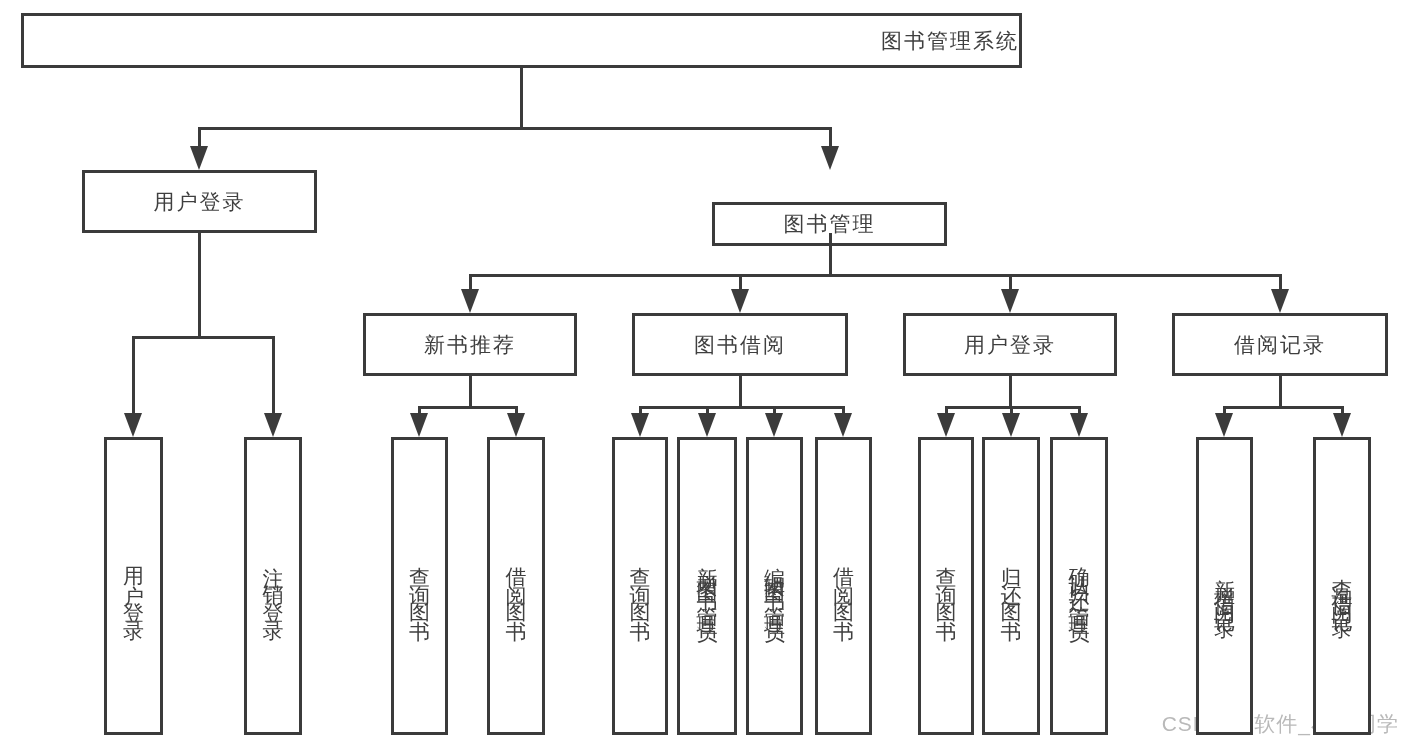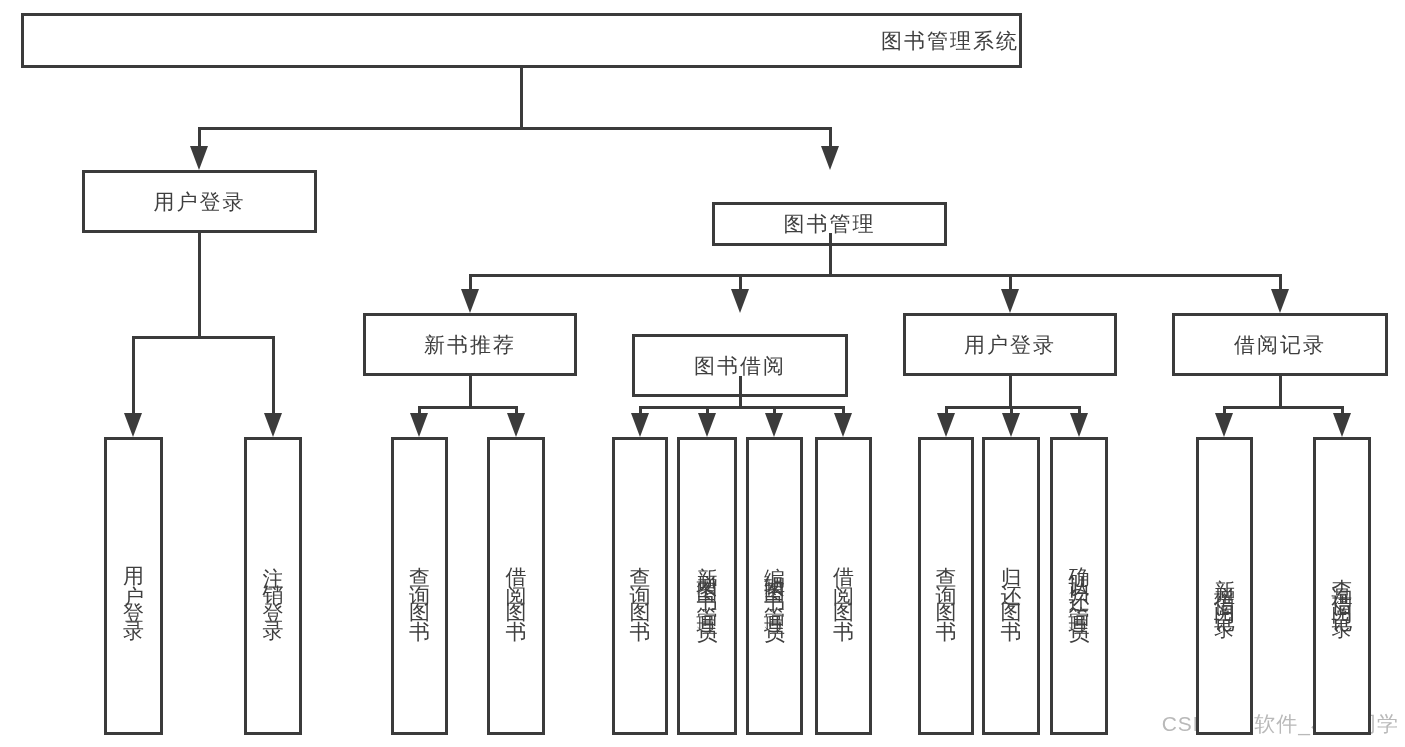--- a/index.html
+++ b/index.html
@@ -70,21 +70,21 @@
     </div>
     <div class="node" style="left: 82px; top: 170px; width: 235px; height: 63px;">
       <span class="label">用户登录</span>
     </div>
     <div class="node" style="left: 712px; top: 170px; width: 235px; height: 44px; margin-top: 32px;">
       <span class="label">图书管理</span>
     </div>
     <div class="node" style="left: 363px; top: 313px; width: 214px; height: 63px;">
       <span class="label">新书推荐</span>
     </div>
-    <div class="node" style="left: 632px; top: 313px; width: 216px; height: 63px; margin-top: 21px;">
+    <div class="node" style="left: 632px; top: 313px; width: 216px; height: 63px;">
       <span class="label">图书借阅</span>
     </div>
     <div class="node" style="left: 903px; top: 313px; width: 214px; height: 63px;">
       <span class="label">用户登录</span>
     </div>
     <div class="node" style="left: 1172px; top: 313px; width: 216px; height: 63px;">
       <span class="label">借阅记录</span>
     </div>
     <div class="node vertical" style="left: 104px; top: 437px; width: 59px; height: 298px;">
       <span class="label">用户登录</span>

